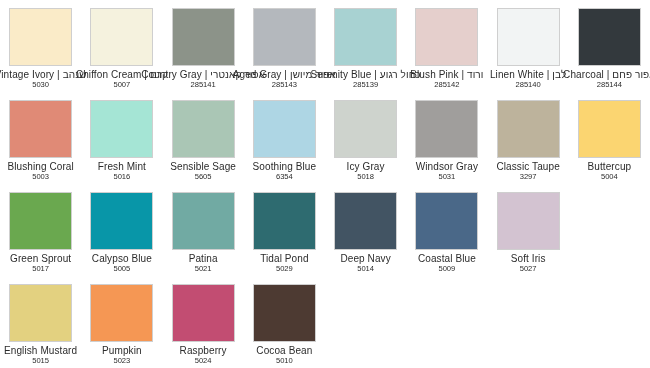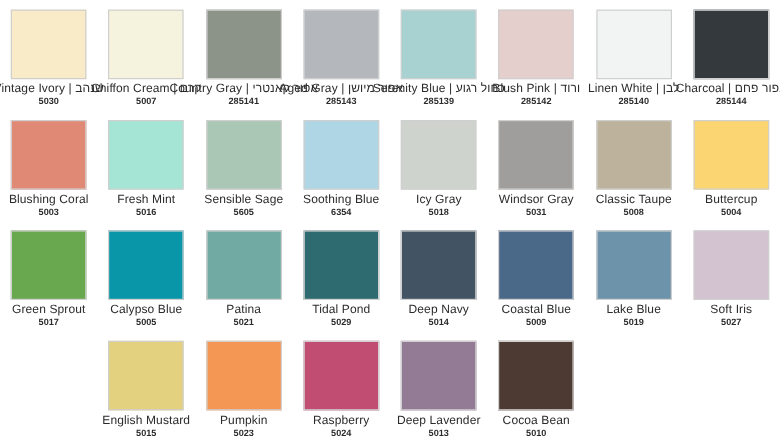--- a/index.html
+++ b/index.html
@@ -52,21 +52,20 @@
     white-space: nowrap;
     letter-spacing: 0.01em;
   }
 
   .swatch-code {
     font-size: 7.6px;
     line-height: 9.5px;
     color: #2b2b2b;
     text-align: right;
     white-space: nowrap;
-    font-weight: bold;
   }
 </style>
 </head>
 <body>
 
 <div id="palette-grid" style="background: rgb(255, 255, 255); color: rgb(43, 43, 43);">
     <div class="swatch-cell">
       <div class="swatch-chip" style="background: rgb(250, 235, 200); border-color: rgb(207, 207, 207);"></div>
       <div class="swatch-label">Vintage Ivory | שנהב</div>
       <div class="swatch-code">5030</div>
@@ -132,21 +131,21 @@
       <div class="swatch-code">5018</div>
     </div>
     <div class="swatch-cell">
       <div class="swatch-chip" style="background: rgb(160, 158, 156); border-color: rgb(207, 207, 207);"></div>
       <div class="swatch-label">Windsor Gray</div>
       <div class="swatch-code">5031</div>
     </div>
     <div class="swatch-cell">
       <div class="swatch-chip" style="background: rgb(189, 179, 156); border-color: rgb(207, 207, 207);"></div>
       <div class="swatch-label">Classic Taupe</div>
-      <div class="swatch-code">5008</div>
+      <div class="swatch-code">3297</div>
     </div>
     <div class="swatch-cell">
       <div class="swatch-chip" style="background: rgb(251, 213, 113); border-color: rgb(207, 207, 207);"></div>
       <div class="swatch-label">Buttercup</div>
       <div class="swatch-code">5004</div>
     </div>
     <div class="swatch-cell">
       <div class="swatch-chip" style="background: rgb(106, 168, 79); border-color: rgb(207, 207, 207);"></div>
       <div class="swatch-label">Green Sprout</div>
       <div class="swatch-code">5017</div>
@@ -168,25 +167,20 @@
     </div>
     <div class="swatch-cell">
       <div class="swatch-chip" style="background: rgb(66, 84, 99); border-color: rgb(207, 207, 207);"></div>
       <div class="swatch-label">Deep Navy</div>
       <div class="swatch-code">5014</div>
     </div>
     <div class="swatch-cell">
       <div class="swatch-chip" style="background: rgb(74, 104, 136); border-color: rgb(207, 207, 207);"></div>
       <div class="swatch-label">Coastal Blue</div>
       <div class="swatch-code">5009</div>
-    </div>
-    <div class="swatch-cell">
-      <div class="swatch-chip" style="background: rgb(109, 147, 170); border-color: rgb(207, 207, 207);"></div>
-      <div class="swatch-label">Lake Blue</div>
-      <div class="swatch-code">5019</div>
     </div>
     <div class="swatch-cell">
       <div class="swatch-chip" style="background: rgb(211, 195, 209); border-color: rgb(207, 207, 207);"></div>
       <div class="swatch-label">Soft Iris</div>
       <div class="swatch-code">5027</div>
     </div>
     <div class="swatch-cell empty-cell">
       <div class="swatch-chip" style="background: rgb(255, 255, 255); border-color: rgb(207, 207, 207);"></div>
       <div class="swatch-label"></div>
       <div class="swatch-code"></div>
@@ -200,22 +194,17 @@
       <div class="swatch-chip" style="background: rgb(245, 151, 84); border-color: rgb(207, 207, 207);"></div>
       <div class="swatch-label">Pumpkin</div>
       <div class="swatch-code">5023</div>
     </div>
     <div class="swatch-cell">
       <div class="swatch-chip" style="background: rgb(194, 77, 114); border-color: rgb(207, 207, 207);"></div>
       <div class="swatch-label">Raspberry</div>
       <div class="swatch-code">5024</div>
     </div>
     <div class="swatch-cell">
-      <div class="swatch-chip" style="background: rgb(148, 123, 149); border-color: rgb(207, 207, 207);"></div>
-      <div class="swatch-label">Deep Lavender</div>
-      <div class="swatch-code">5013</div>
-    </div>
-    <div class="swatch-cell">
       <div class="swatch-chip" style="background: rgb(77, 58, 50); border-color: rgb(207, 207, 207);"></div>
       <div class="swatch-label">Cocoa Bean</div>
       <div class="swatch-code">5010</div>
     </div>
   </div>
 
 </body></html>

